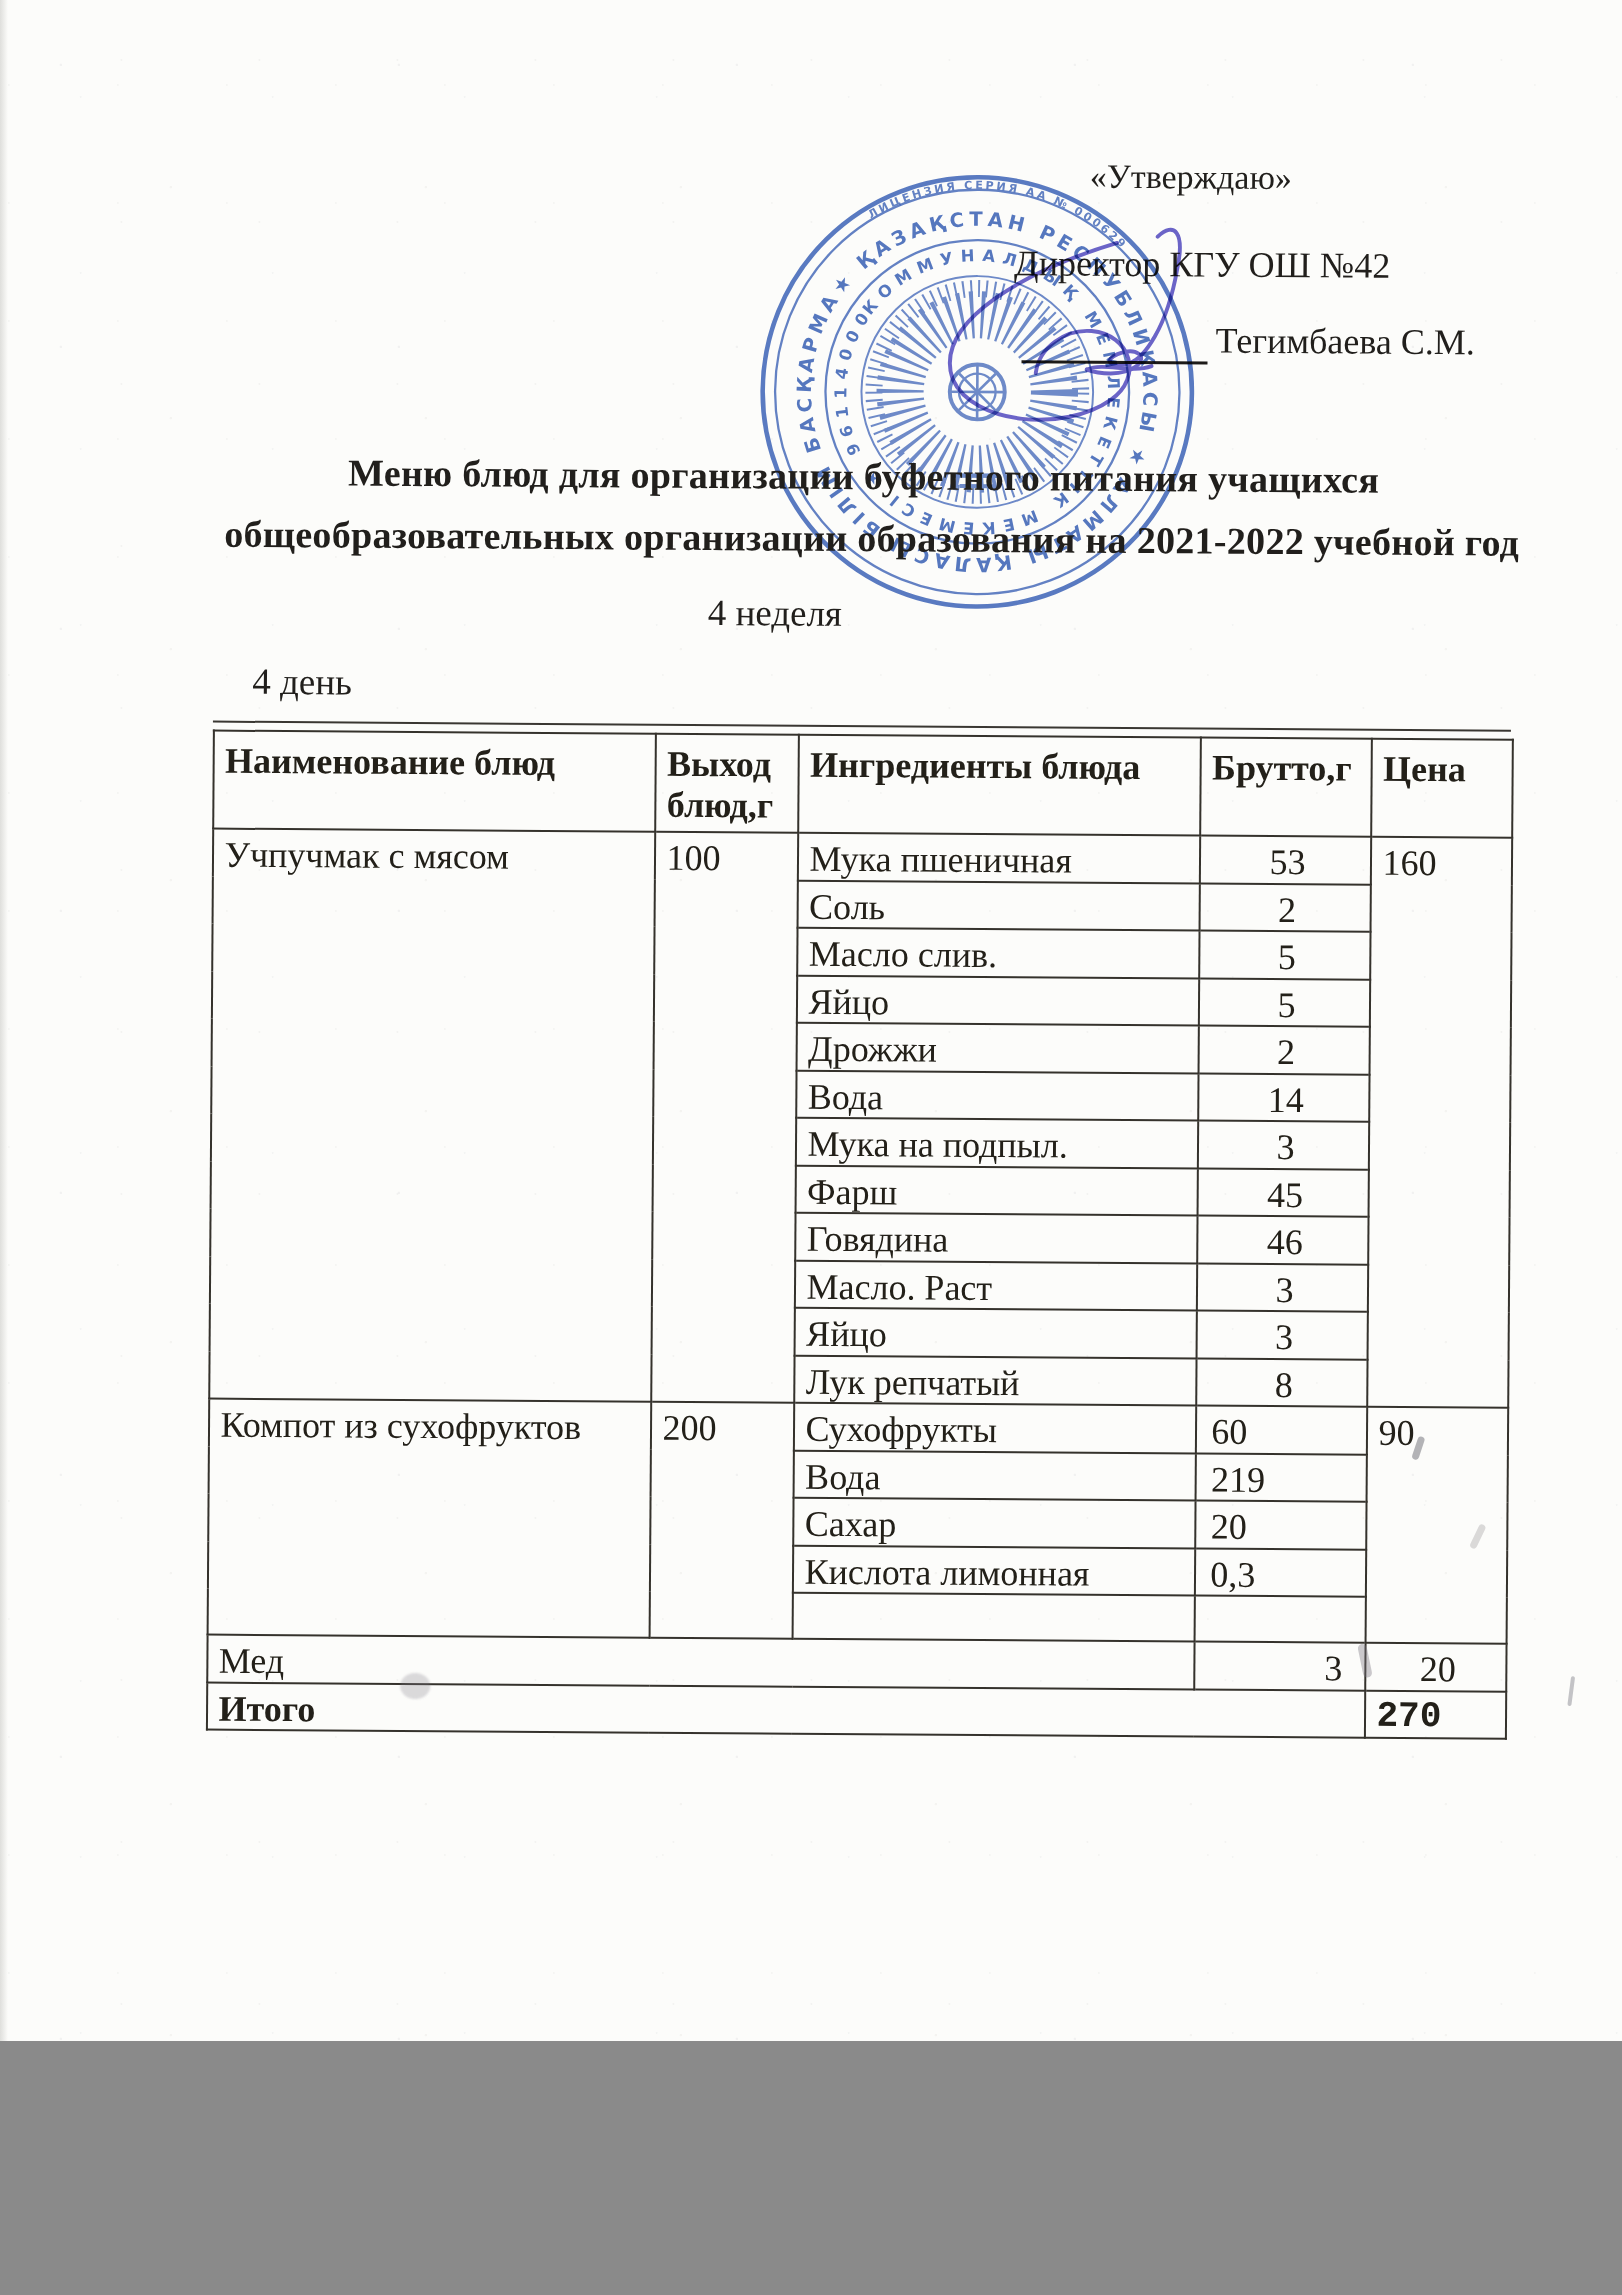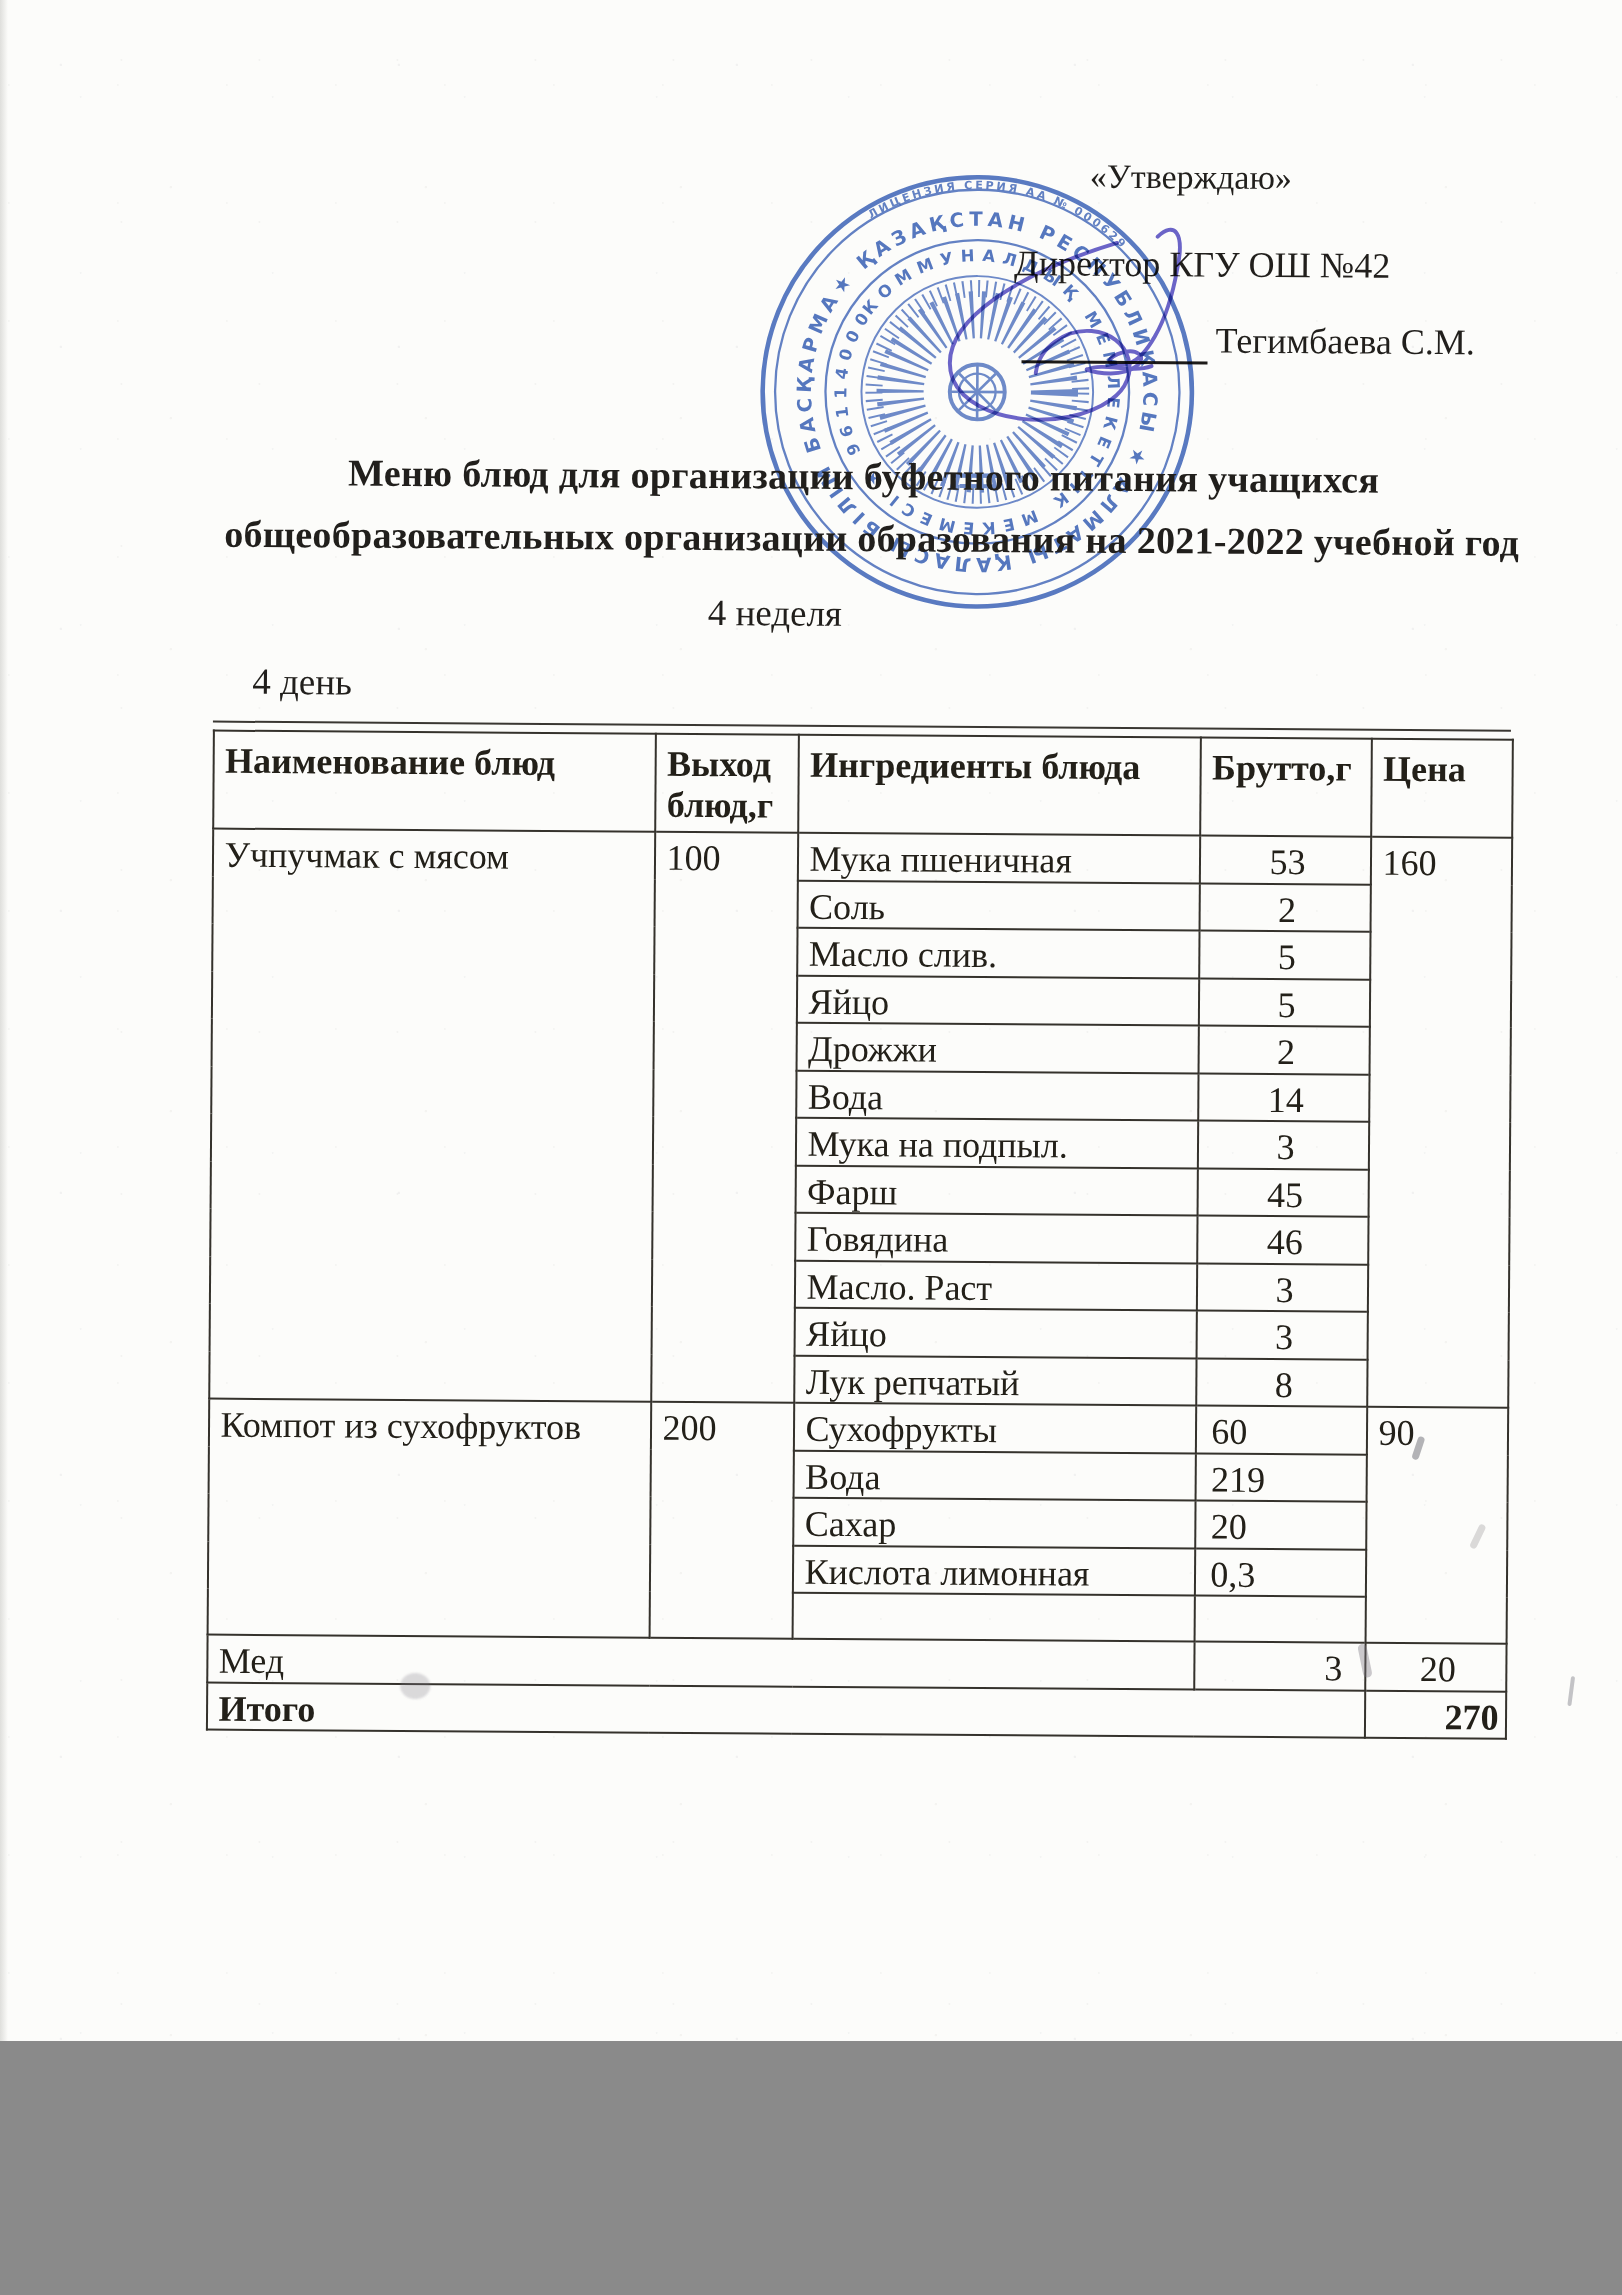--- a/index.html
+++ b/index.html
@@ -60,21 +60,21 @@
   .menu-table tbody td{height:46px;}
   .c-yield{text-align:center;}
   .c-price{text-align:center;}
   tr[data-block="0"] .c-brutto{text-align:center;margin-top:12px;}
   tr[data-block="1"] .c-brutto{text-align:left;padding-left:14.4px;}
   .empty-row td{height:27.5px;}
   .row-extra td{height:50px;}
   .row-extra .c-brutto{text-align:right;padding-right:22px;}
   .row-extra .c-price{text-align:center;}
   .row-total td{height:54px;font-weight:bold;}
-  .row-total .c-price{text-align:right;}
+  .row-total .c-price{text-align:left;font-family:Liberation Mono, monospace;}
 
   
   .mark{position:absolute;background:transparent;}
   .mark-a{left:1425px;top:1428px;width:6.5px;height:23.6px;border-radius:5.2px;
     background:rgba(90,90,100,.45);transform:rotate(18deg);}
   .mark-b{left:1372px;top:1636px;width:9.2px;height:34px;border-radius:6.5px;
     background:rgba(120,115,125,.38);transform:rotate(-12deg);}
   .mark-c{left:1581px;top:1667px;width:3.9px;height:30px;border-radius:2.6px;
     background:rgba(110,110,120,.4);transform:rotate(7deg);}
   .mark-d{left:1485px;top:1515px;width:6.5px;height:26px;border-radius:5.2px;

